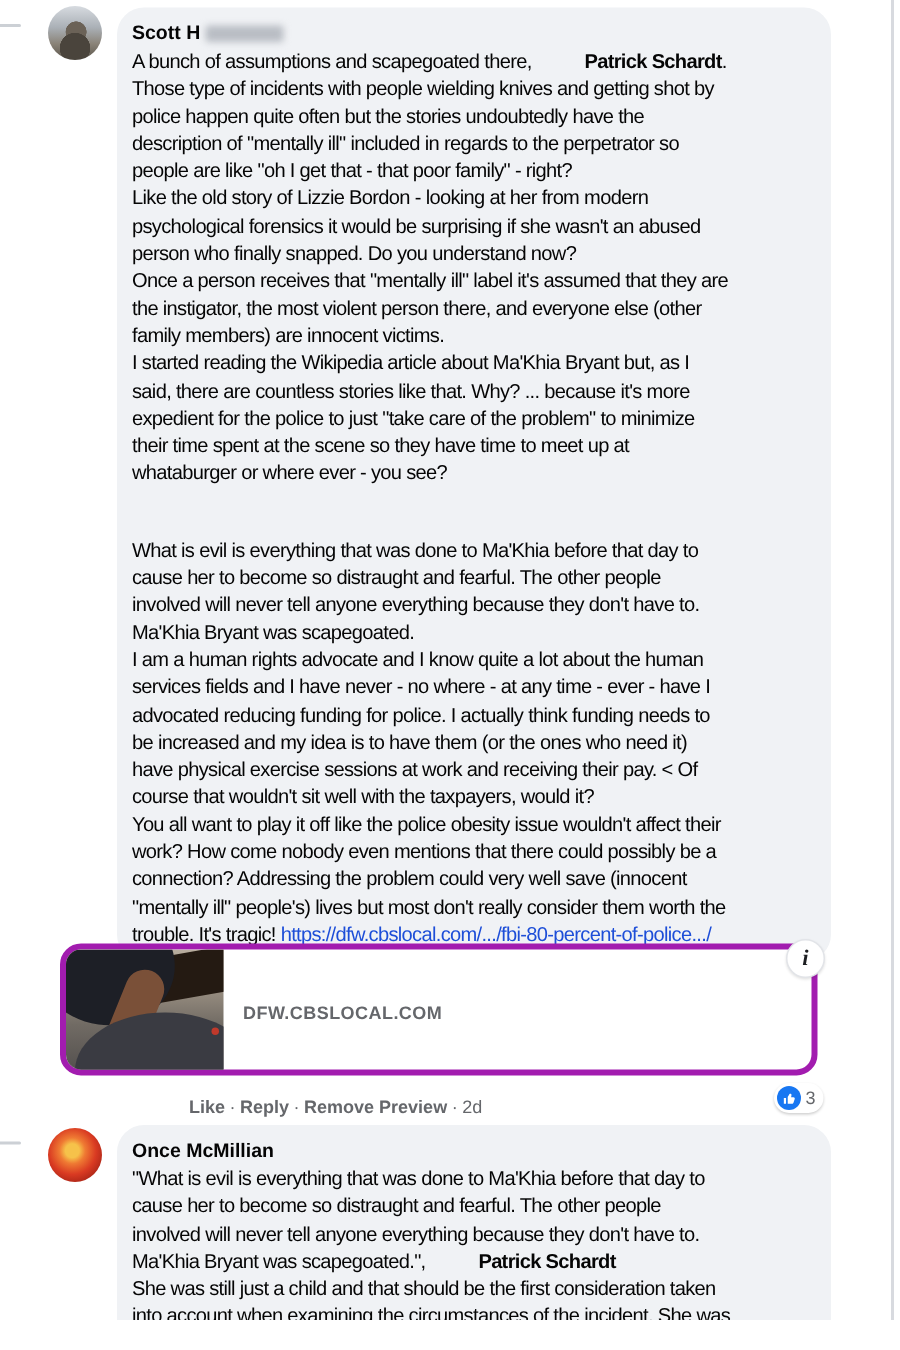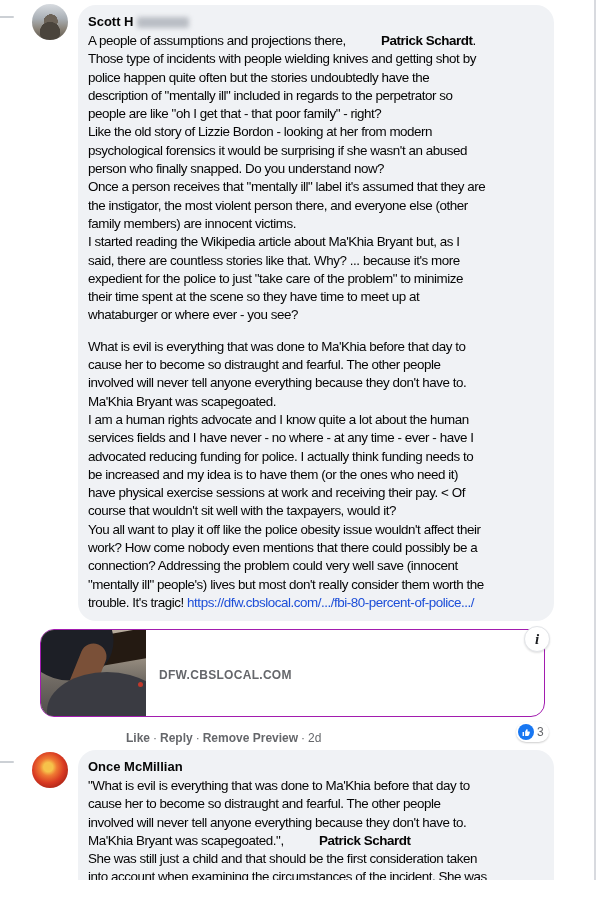--- a/index.html
+++ b/index.html
@@ -15,25 +15,25 @@
   .avatar-suzie{left:32px;top:752px;
     background:radial-gradient(circle at 45% 42%,#f6c24a 0 16%,#ef7a33 30%,#d93a22 55%,#9c1f14 85%,#7e150d 100%);}
   .bubble{position:absolute;left:78px;width:476px;background:#f0f2f5;border-radius:18px;
           padding:9px 10px;box-sizing:border-box;}
   .bubble-main{top:5px;}
   .bubble-reply{top:750px;height:170px;}
   .author{font-size:13px;font-weight:bold;line-height:16px;white-space:nowrap;}
   .blur-name{display:inline-block;width:52px;height:11px;margin-left:3px;border-radius:2px;
              background:#b9bdc4;filter:blur(2.5px);vertical-align:middle;}
   .body{font-size:13.4px;line-height:18.3px;letter-spacing:-0.45px;white-space:pre-line;margin-top:2px;}
-  .para2{margin-top:13px;}
+  .para2{margin-top:33px;}
   .mention{font-weight:bold;padding-left:32px;}
   .url-link{color:#1d4ed8;text-decoration:none;cursor:pointer;}
   .card{position:absolute;left:40px;top:629px;width:505px;height:88px;background:#fff;
-        border:1px solid #a21caf;border-radius:14px;box-sizing:border-box;overflow:hidden;cursor:pointer;}
+        border:4px solid #a21caf;border-radius:14px;box-sizing:border-box;overflow:hidden;cursor:pointer;}
   .card-img{position:absolute;left:0;top:0;width:105px;height:86px;overflow:hidden;
     background:linear-gradient(180deg,#b9ae9f 0%,#978d80 32%,#716b64 58%,#4f4c4b 100%);}
   .card-img .shirt{position:absolute;left:-22px;top:-34px;width:95px;height:84px;background:#1d1f26;
     border-radius:50%;transform:rotate(18deg);}
   .card-img .arm{position:absolute;left:32px;top:12px;width:26px;height:66px;background:#7a5038;
     border-radius:13px;transform:rotate(22deg);}
   .card-img .desk{position:absolute;right:-12px;top:2px;width:70px;height:30px;background:#241a12;
     transform:rotate(-10deg);}
   .card-img .pants{position:absolute;left:6px;bottom:-34px;width:120px;height:78px;background:#3a3b42;
     border-radius:50%;}
@@ -58,21 +58,21 @@
 </head>
 <body>
 
 <div class="page">
 
   <div class="connector" style="top:16px;"></div>
   <div class="avatar avatar-scott"></div>
 
   <div class="bubble bubble-main">
     <div class="author"><span>Scott H</span><span class="blur-name"></span></div>
-    <div class="body"><span>A people of assumptions and projections there, </span><span class="mention">Patrick Schardt</span><span>.
+    <div class="body"><span>A bunch of assumptions and scapegoated there, </span><span class="mention">Patrick Schardt</span><span>.
 Those type of incidents with people wielding knives and getting shot by
 police happen quite often but the stories undoubtedly have the
 description of "mentally ill" included in regards to the perpetrator so
 people are like "oh I get that - that poor family" - right?
 Like the old story of Lizzie Bordon - looking at her from modern
 psychological forensics it would be surprising if she wasn't an abused
 person who finally snapped. Do you understand now?
 Once a person receives that "mentally ill" label it's assumed that they are
 the instigator, the most violent person there, and everyone else (other
 family members) are innocent victims.

